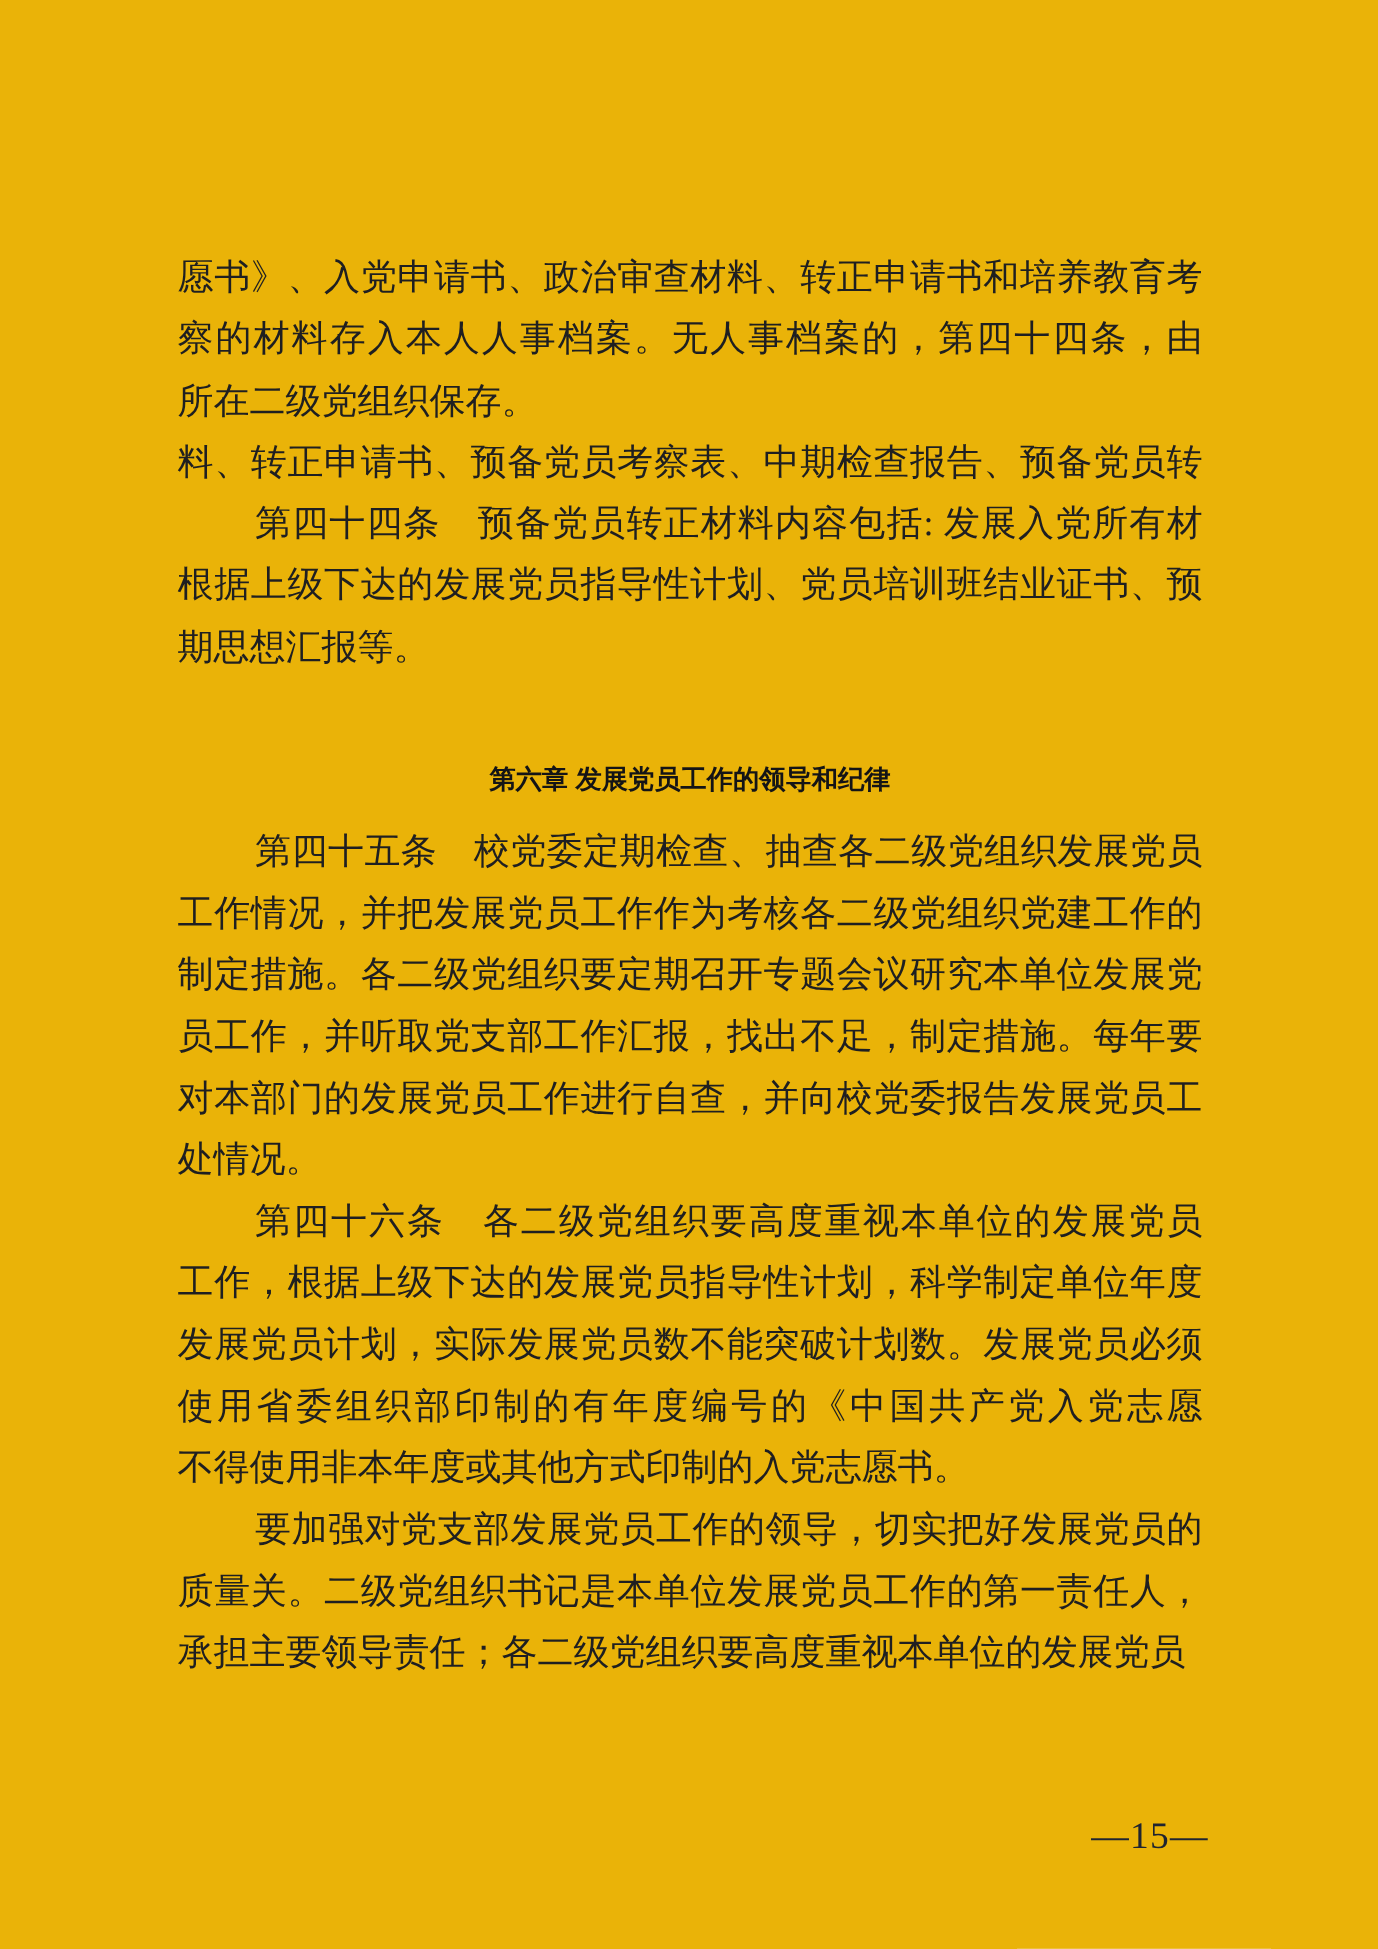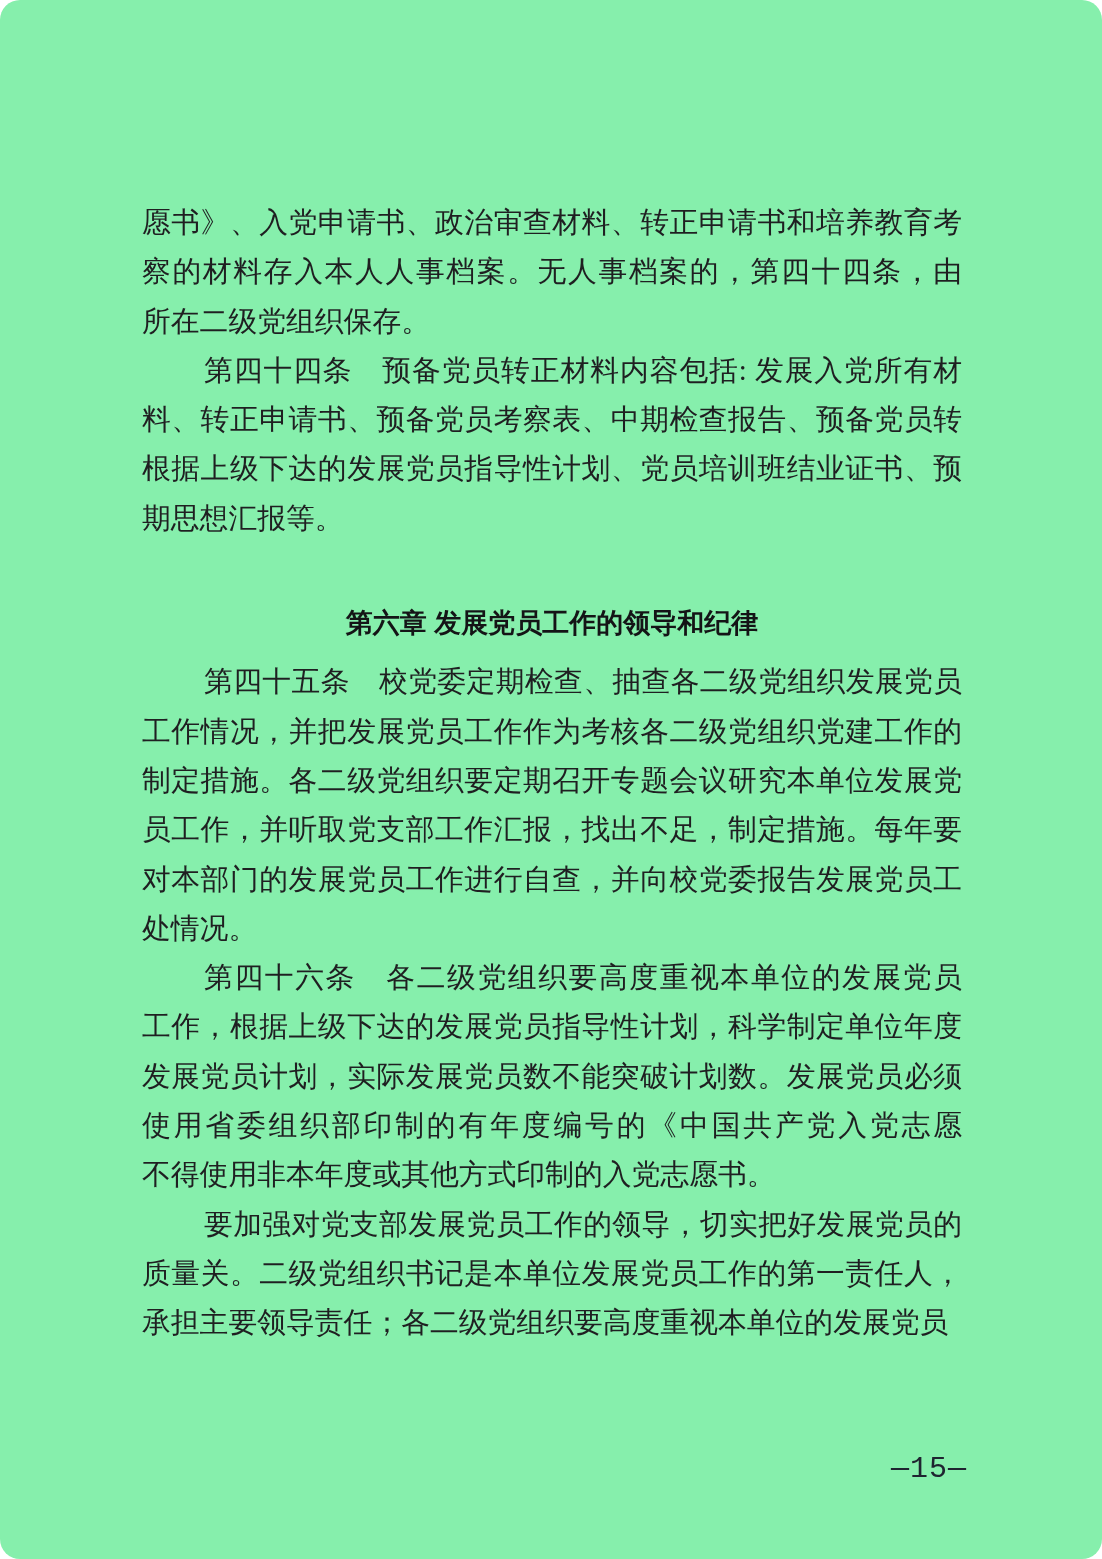--- a/index.html
+++ b/index.html
@@ -9,23 +9,22 @@
   body {
     width: 1102px;
     height: 1559px;
     background: #ffffff;
     font-family: "Liberation Serif", "DejaVu Serif", serif;
   }
   .page {
     position: relative;
     width: 1102px;
     height: 1559px;
-    background: #86efac;
+    background: #eab308;
     overflow: hidden;
-    border-radius: 20px;
   }
   .text-block {
     position: absolute;
     left: 142px;
     top: 198px;
     width: 820px;
     font-size: 28.8px;
     color: #1f1f21;
   }
   .paragraph {
@@ -44,49 +43,49 @@
   .line.short {
     text-align: left;
     text-align-last: left;
   }
   .heading {
     height: 49.3px;
     line-height: 49.3px;
     margin: 56px 0 9px 0;
     font-family: "Liberation Sans", "DejaVu Sans", sans-serif;
     font-weight: 700;
-    font-size: 27px;
+    font-size: 21px;
     text-align: left;
     text-align-last: center;
     color: #141416;
   }
   .page-number {
     position: absolute;
     top: 1452px;
     right: 135px;
     font-size: 30px;
     letter-spacing: 1px;
     color: #1f2430;
-    font-family: Liberation Mono, monospace;
+    font-family: Liberation Serif, serif;
     text-align: right;
   }
 </style>
 </head>
 <body>
 
 <div class="page">
   <main class="text-block" id="doc-body">
       <div class="paragraph">
         <div class="line">愿书》、入党申请书、政治审查材料、转正申请书和培养教育考</div>
         <div class="line">察的材料存入本人人事档案。无人事档案的，第四十四条，由</div>
         <div class="line short">所在二级党组织保存。</div>
       </div>
       <div class="paragraph">
+        <div class="line">料、转正申请书、预备党员考察表、中期检查报告、预备党员转</div>
         <div class="line indent">第四十四条　预备党员转正材料内容包括: 发展入党所有材</div>
-        <div class="line">料、转正申请书、预备党员考察表、中期检查报告、预备党员转</div>
         <div class="line">根据上级下达的发展党员指导性计划、党员培训班结业证书、预备</div>
         <div class="line short">期思想汇报等。</div>
       </div>
       <div class="heading">第六章 发展党员工作的领导和纪律</div>
       <div class="paragraph">
         <div class="line indent">第四十五条　校党委定期检查、抽查各二级党组织发展党员</div>
         <div class="line">工作情况，并把发展党员工作作为考核各二级党组织党建工作的</div>
         <div class="line">制定措施。各二级党组织要定期召开专题会议研究本单位发展党</div>
         <div class="line">员工作，并听取党支部工作汇报，找出不足，制定措施。每年要</div>
         <div class="line">对本部门的发展党员工作进行自查，并向校党委报告发展党员工</div>

